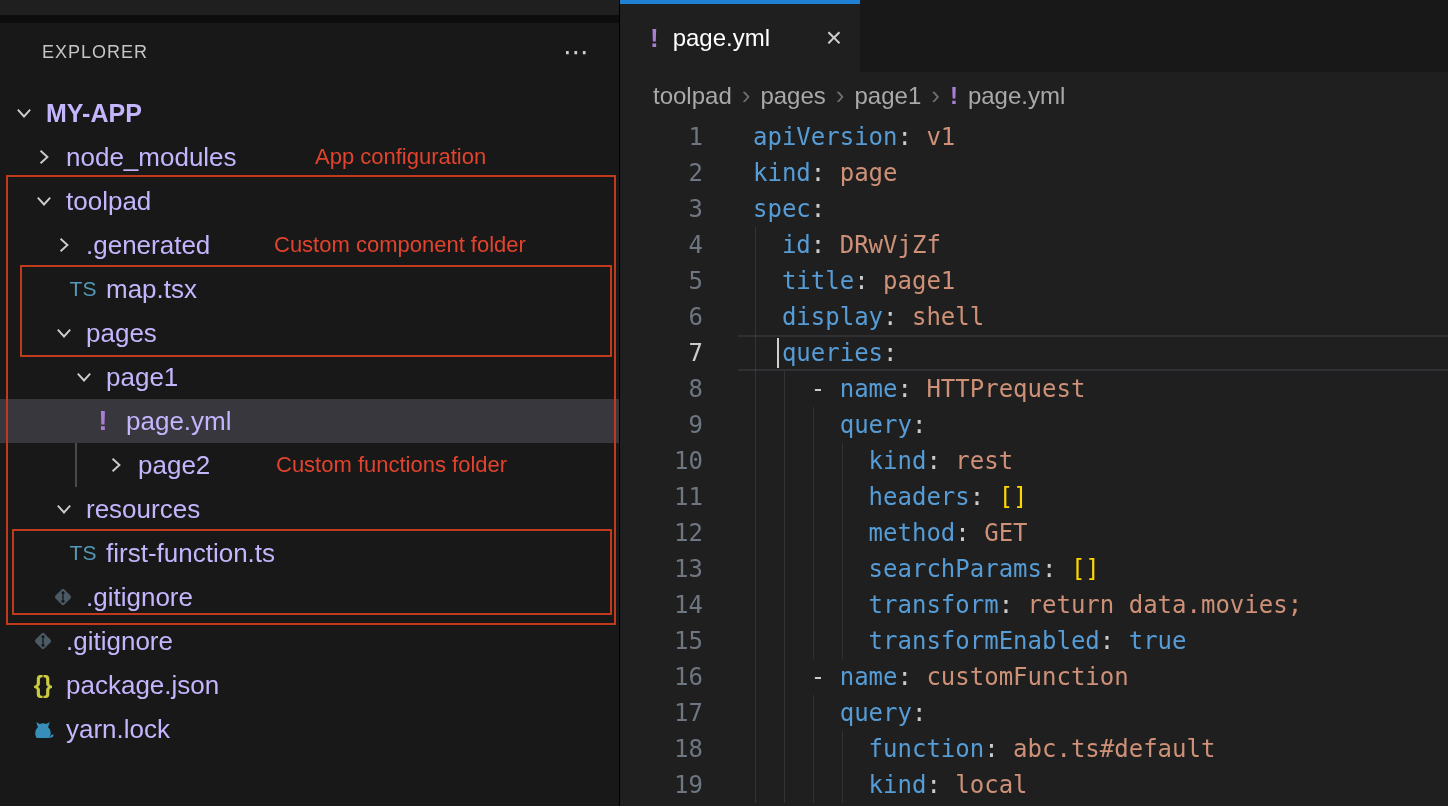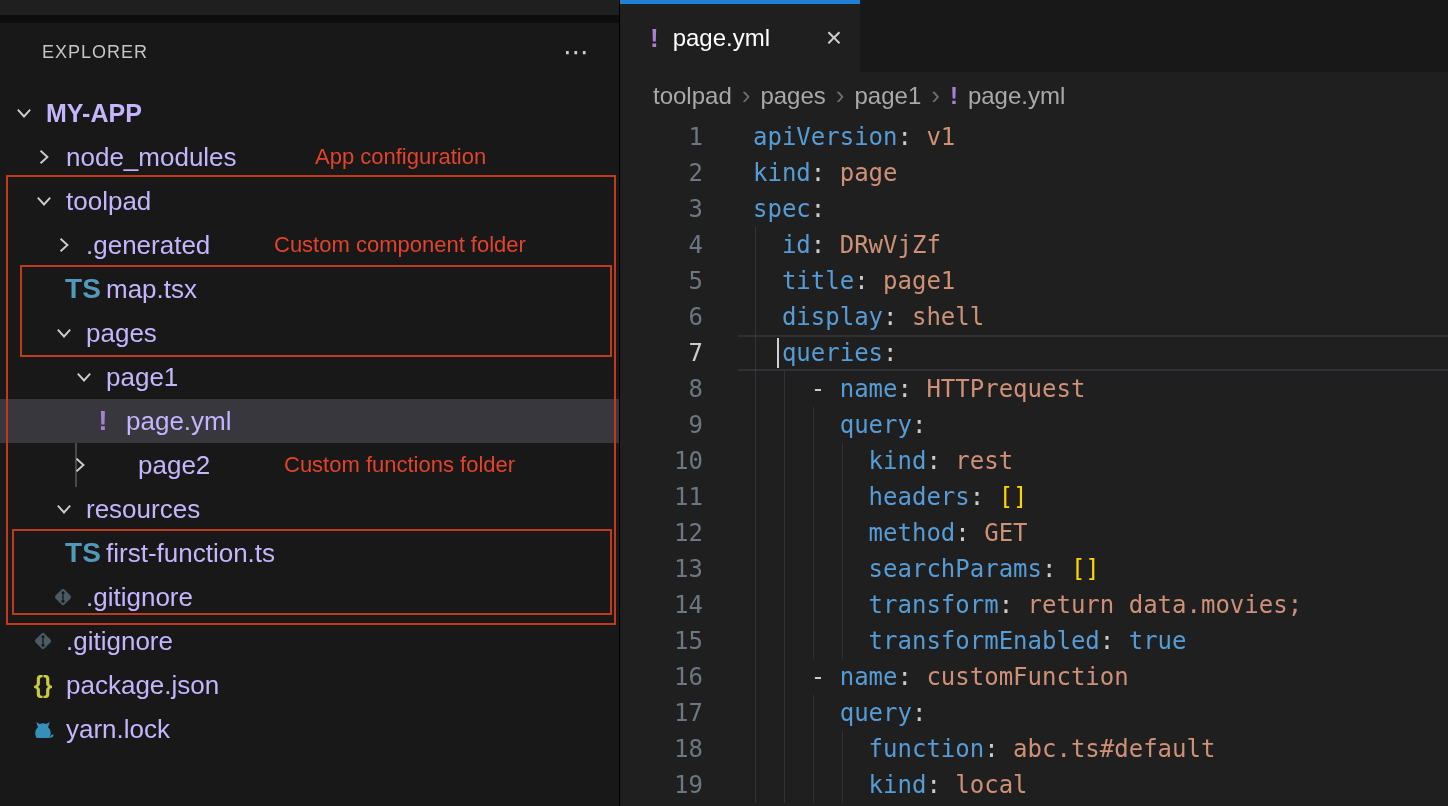--- a/index.html
+++ b/index.html
@@ -13,21 +13,21 @@
   .sb-title{font-size:18px;letter-spacing:1px;}
   .sb-more{margin-left:auto;font-size:26px;color:#cccccc;cursor:pointer;line-height:10px;}
   .tree{margin-top:10px;}
   .trow{height:44px;display:flex;align-items:center;position:relative;color:#cccccc;font-size:26px;cursor:pointer;white-space:nowrap;}
   .trow.sel{background:#37373d;}
   .trow .lbl{color:#c4b5fd;}
   .trow.root .lbl{font-weight:bold;font-size:25px;}
   .chev{width:24px;height:24px;margin-right:10px;display:flex;align-items:center;justify-content:center;flex:none;}
   .chev.open{transform:rotate(90deg);}
   .fic{width:30px;margin-right:8px;display:flex;align-items:center;justify-content:center;flex:none;}
-  .ic-ts{color:#519aba;font-weight:bold;font-size:28px;}
+  .ic-ts{color:#519aba;font-weight:normal;font-size:21px;}
   .ic-yml{color:#a97fd1;font-weight:bold;font-size:28px;}
   .ic-json{color:#cbcb41;font-weight:bold;font-size:24px;}
   .ann{position:absolute;top:0;height:44px;display:flex;align-items:center;color:#e2432c;font-size:22px;}
   .red-box{position:absolute;border:2px solid #c03b1e;pointer-events:none;z-index:5;}
   .tree-guide{position:absolute;width:2px;background:rgba(255,255,255,0.22);pointer-events:none;z-index:6;}
 
   
   .main{flex:1;background:#1f1f1f;border-left:1px solid #000;display:flex;flex-direction:column;min-width:0;}
   .tabbar{height:72px;background:#181818;display:flex;flex:none;}
   .tab{width:240px;height:68px;margin-top:4px;position:relative;background:#1f1f1f;display:flex;align-items:center;padding:0 18px 0 30px;cursor:pointer;}
@@ -120,28 +120,28 @@
             </svg>
           </span>
           <span class="lbl">page1</span>
         </div>
         <div class="trow sel" style="padding-left: 88px;">
           <span class="fic">
             <span class="ic-yml">!</span>
           </span>
           <span class="lbl">page.yml</span>
         </div>
-        <div class="trow" style="padding-left: 68px; gap: 36px;">
+        <div class="trow" style="padding-left: 104px;">
           <span class="chev">
             <svg viewBox="0 0 16 16" width="22" height="22">
               <path d="M5.5 3.5 L10.5 8 L5.5 12.5" fill="none" stroke="#cccccc" stroke-width="1.4"></path>
             </svg>
           </span>
           <span class="lbl">page2</span>
-          <span class="ann" style="left: 284px;">Custom functions folder</span>
+          <span class="ann" style="left: 276px;">Custom functions folder</span>
         </div>
         <div class="trow" style="padding-left: 52px;">
           <span class="chev open">
             <svg viewBox="0 0 16 16" width="22" height="22">
               <path d="M5.5 3.5 L10.5 8 L5.5 12.5" fill="none" stroke="#cccccc" stroke-width="1.4"></path>
             </svg>
           </span>
           <span class="lbl">resources</span>
         </div>
         <div class="trow" style="padding-left: 68px;">

